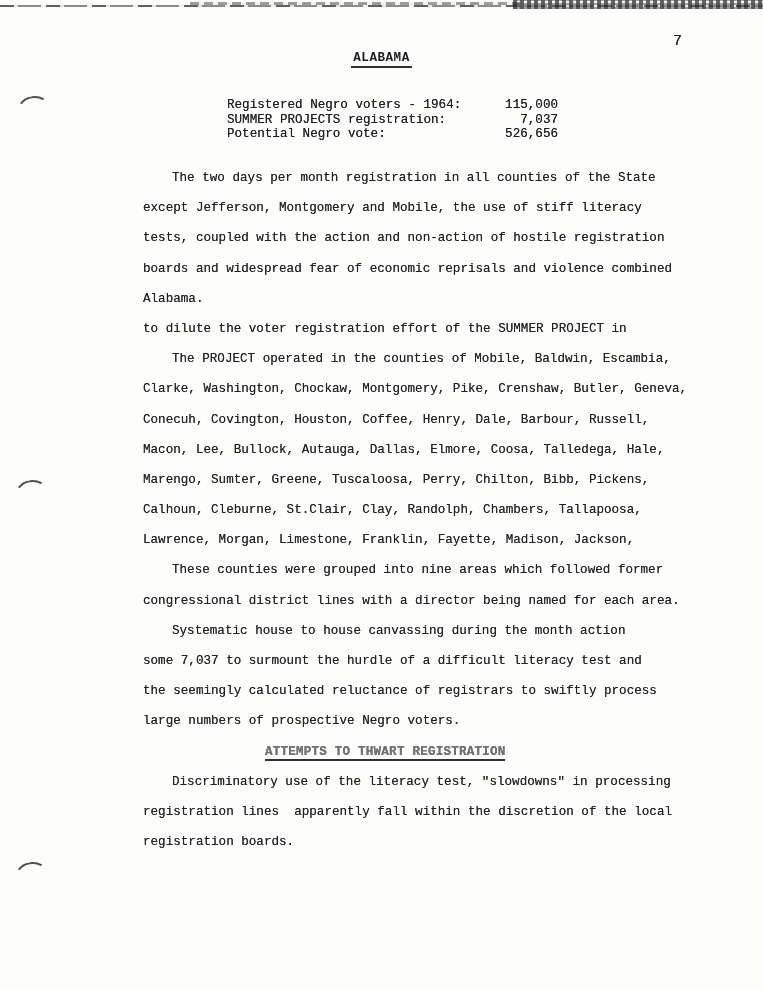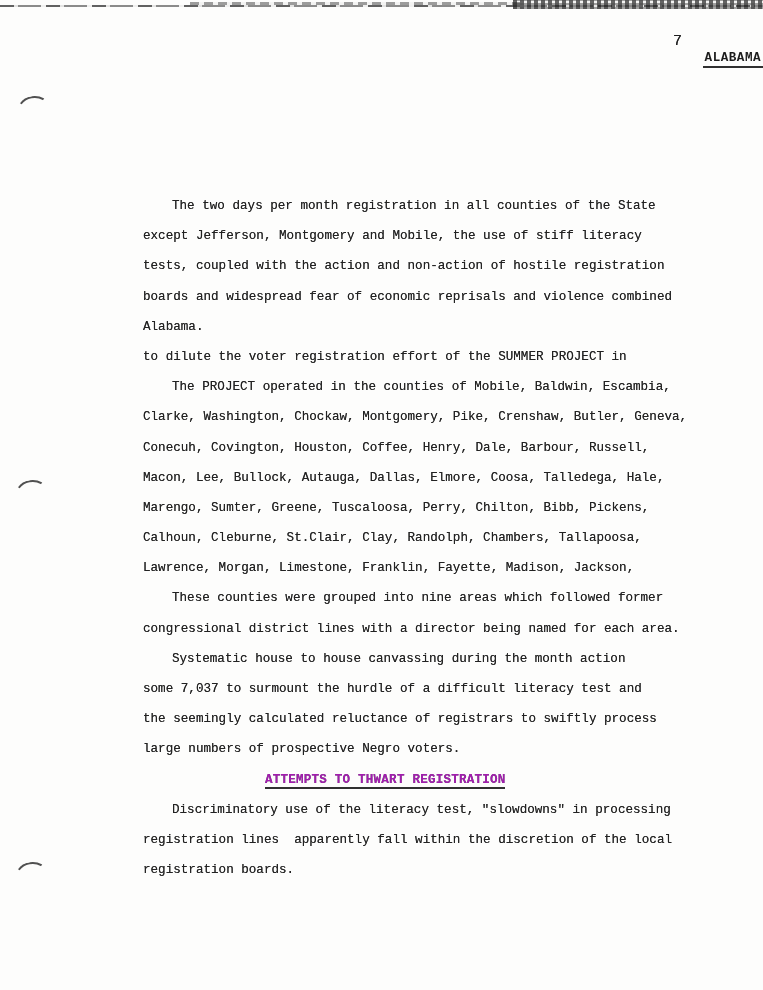--- a/index.html
+++ b/index.html
@@ -59,50 +59,49 @@
   .arc-1{left:17px;top:96px;}
   .arc-2{left:15px;top:480px;}
   .arc-3{left:15px;top:862px;}
 
   .page-number{
     position:absolute;left:673px;top:33px;
     font-size:15px;color:#1f1f1f;
     text-shadow:0 0 .5px rgba(20,20,20,.8);
   }
   .doc-title{
-    position:absolute;left:0;top:51px;width:763px;text-align:right;
+    position:absolute;left:0;top:51px;width:763px;text-align:center;
     font-size:12.6px;font-weight:bold;letter-spacing:.5px;color:#1c1c1c;
   }
   .doc-title .underline{
     border-bottom:2px solid rgba(25,25,25,.9);
     padding:0 2px 1px 2px;
   }
   .stats{
     position:absolute;left:227px;top:98px;width:331px;
     font-size:12.6px;line-height:14.6px;color:#202020;
     text-shadow:0 0 .4px rgba(20,20,20,.75);
   }
   .stat-row{display:flex;}
   .stat-label{white-space:pre;}
   .stat-value{margin-left:auto;text-align:right;}
 
   .doc-body{
     position:absolute;left:143px;top:163px;width:580px;
     font-size:12.6px;color:#222;
     text-shadow:0 0 .45px rgba(25,25,25,.7);
-    margin-top:28px;
   }
   .line{
     height:30.2px;line-height:30.2px;
     white-space:pre;
   }
   .line.first{padding-left:29px;}
   .heading-line{padding-left:122px;}
   .heading-line .underline{
-    font-weight:bold;letter-spacing:.2px;color:#a21caf;
+    font-weight:bold;letter-spacing:.2px;color:#737373;
     border-bottom:2px solid rgba(25,25,25,.9);
     padding-bottom:0;
   }
 </style>
 </head>
 <body>
 
 <div class="page">
 
   <div class="scan-top-line"></div>
@@ -112,20 +111,34 @@
   <div class="pencil-arc arc-1"></div>
   <div class="pencil-arc arc-2"></div>
   <div class="pencil-arc arc-3"></div>
 
   <div class="page-number">7</div>
 
   <div class="doc-title">
     <span class="underline">ALABAMA</span>
   </div>
 
+  <div class="stats">
+      <div class="stat-row">
+        <span class="stat-label">Registered Negro voters - 1964:</span>
+        <span class="stat-value">115,000</span>
+      </div>
+      <div class="stat-row">
+        <span class="stat-label">SUMMER PROJECTS registration:</span>
+        <span class="stat-value">7,037</span>
+      </div>
+      <div class="stat-row">
+        <span class="stat-label">Potential Negro vote:</span>
+        <span class="stat-value">526,656</span>
+      </div>
+    </div>
 
   <div class="doc-body">
       <div class="line first">The two days per month registration in all counties of the State</div>
       <div class="line">except Jefferson, Montgomery and Mobile, the use of stiff literacy</div>
       <div class="line">tests, coupled with the action and non-action of hostile registration</div>
       <div class="line">boards and widespread fear of economic reprisals and violence combined</div>
       <div class="line">Alabama.</div>
       <div class="line">to dilute the voter registration effort of the SUMMER PROJECT in</div>
       <div class="line first">The PROJECT operated in the counties of Mobile, Baldwin, Escambia,</div>
       <div class="line">Clarke, Washington, Chockaw, Montgomery, Pike, Crenshaw, Butler, Geneva,</div>

